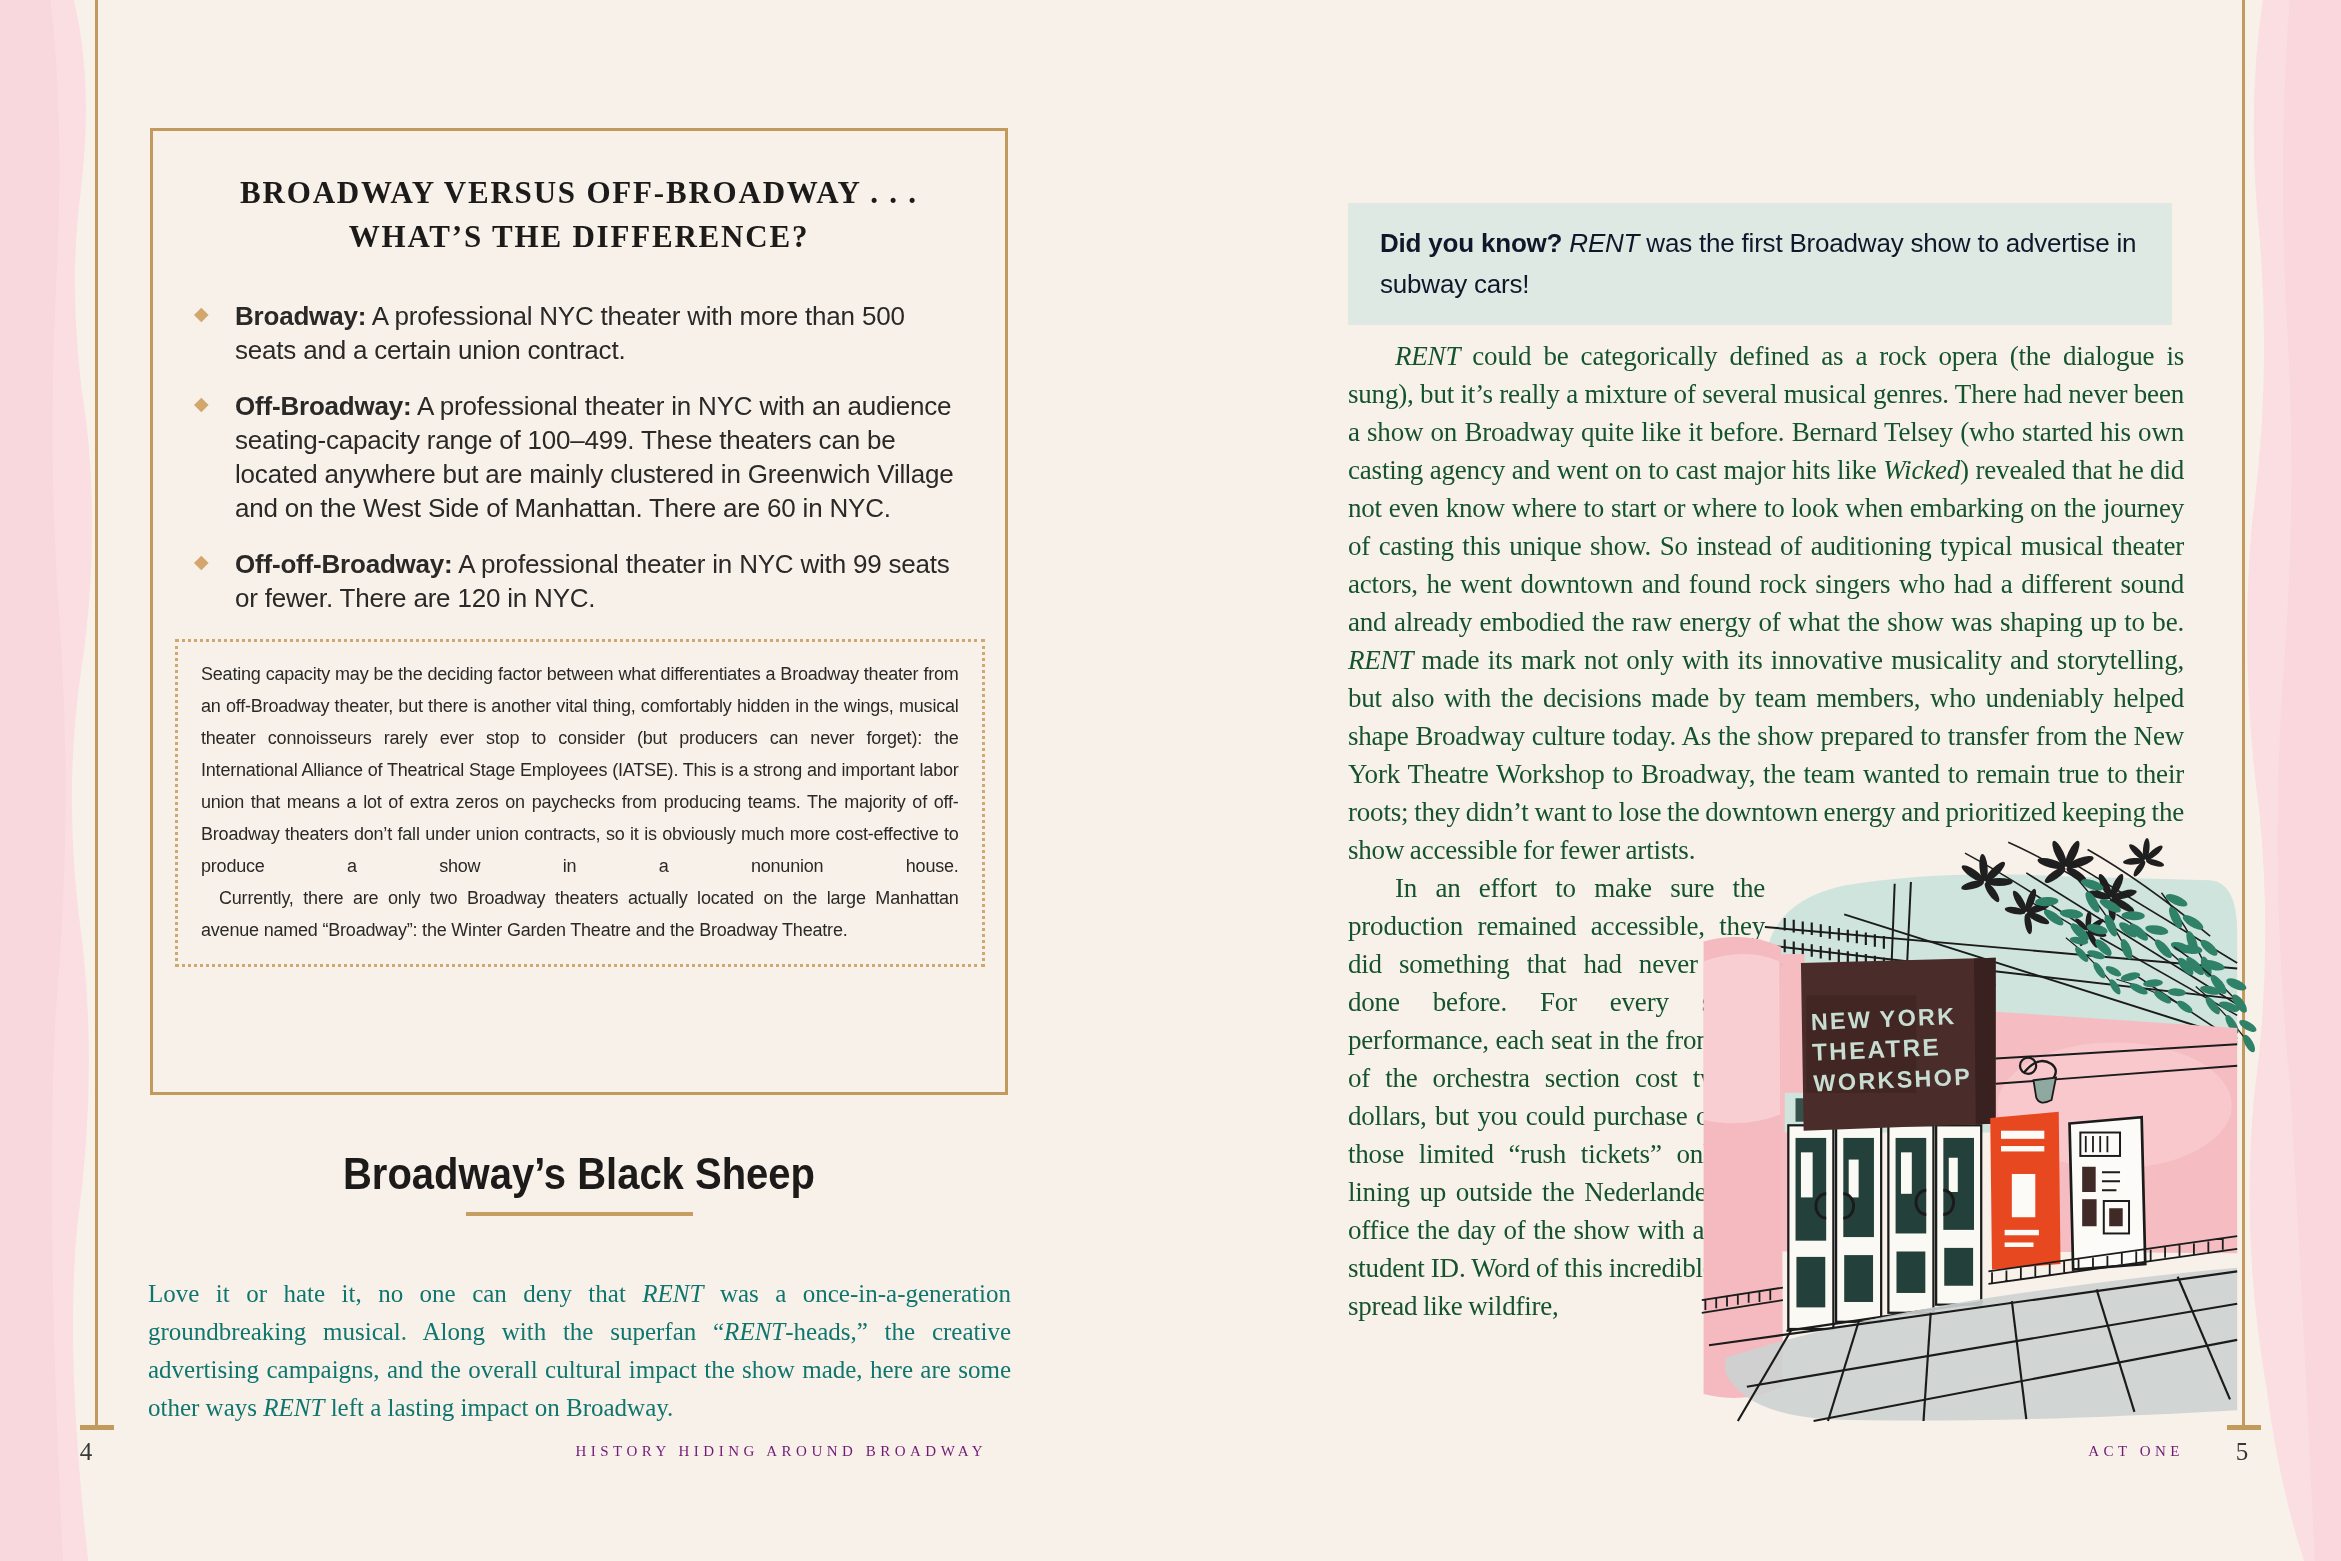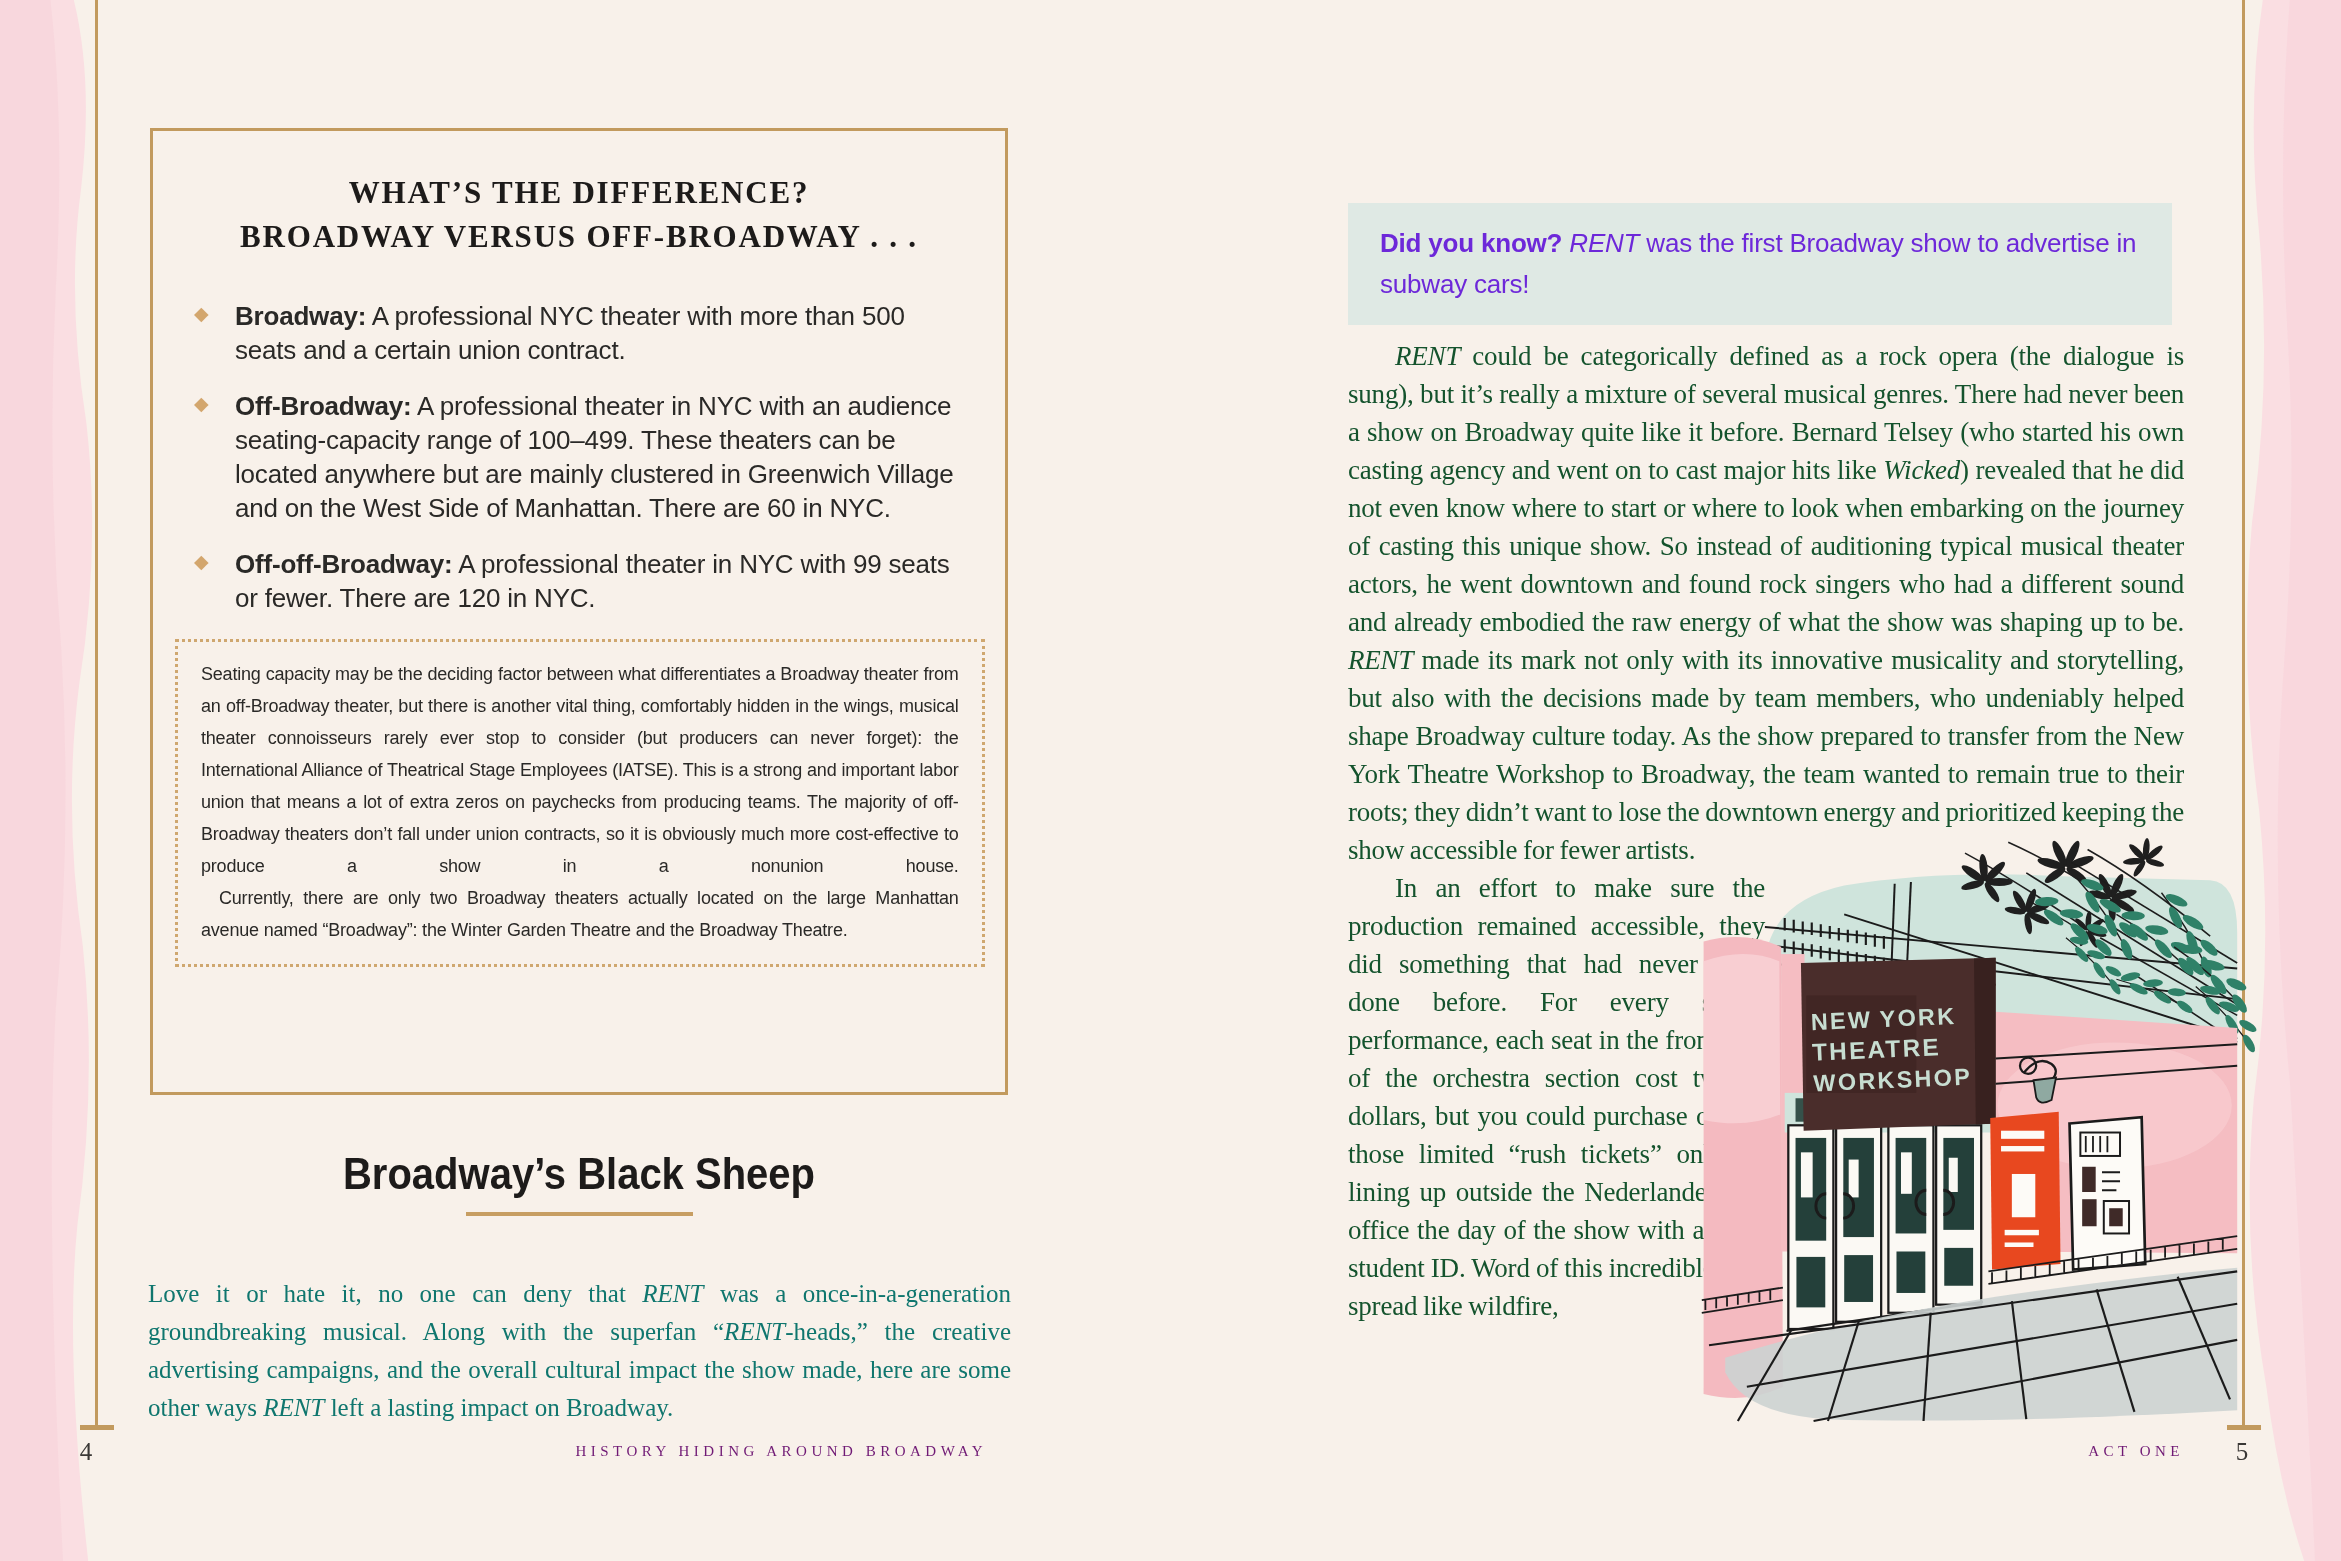--- a/index.html
+++ b/index.html
@@ -32,21 +32,21 @@
   #section-heading{position:absolute;left:150px;top:1151px;width:858px;text-align:center;}
   #section-heading .hd{display:inline-block;font-family:"Liberation Sans",sans-serif;
       font-size:40px;font-weight:600;color:#1d1b1a;letter-spacing:0px;transform:scaleY(1.12);}
   #heading-underline{width:227px;height:3.6px;background:#c79e62;margin:16px auto 0;}
   #intro{position:absolute;left:148px;top:1250px;width:863px;font-size:25px;line-height:38px;
          text-align:justify;color:#0f766e;}
   
   #page-right{position:absolute;left:1348px;top:0;width:836px;height:1561px;}
   #callout{position:absolute;left:0;top:203px;width:824px;box-sizing:border-box;background:#dfe9e4;
            padding:20px 32px;font-family:"Liberation Sans",sans-serif;font-size:26px;
-           line-height:41px;color:#6d28d9;letter-spacing:-0.2px;}
+           line-height:41px;color:#0f172a;letter-spacing:-0.2px;}
   #rbody{position:absolute;left:0;top:337px;width:836px;font-size:27px;line-height:38px;
          color:#14532d;letter-spacing:-0.2px;word-spacing:-0.9px;}
   #rbody p{margin:0;text-align:justify;}
   #rp2{text-indent:47px;}
   #rp1 .lead-indent{display:inline-block;width:47px;}
   .it{font-style:italic;}
   .bd{font-weight:bold;}
   .wrap-spacer{float:right;width:419px;height:587px;position:relative;pointer-events:none;}
   .illus{position:absolute;left:-56px;top:-5.4px;width:530px;height:595px;overflow:visible;}
   .illus text{font-family:"Liberation Sans",sans-serif;font-weight:bold;letter-spacing:2.5px;}
@@ -67,22 +67,22 @@
 
   <div class="rule" style="left:95px"></div>
   <div class="rule-bar" style="left:80px"></div>
   <div class="rule" style="left:2242px"></div>
   <div class="rule-bar" style="left:2227px"></div>
 
   <div>
 
     <div id="info-box">
       <div id="info-title">
+        <div>BROADWAY VERSUS OFF-BROADWAY . . .</div>
         <div>WHAT’S THE DIFFERENCE?</div>
-        <div>BROADWAY VERSUS OFF-BROADWAY . . .</div>
       </div>
 
       <ul id="bullets">
         <li>
           <span class="diamond">◆</span><span class="term">Broadway:</span><span> A professional NYC theater with more than 500 seats and a certain union contract.</span>
         </li>
         <li>
           <span class="diamond">◆</span><span class="term">Off-Broadway:</span><span> A professional theater in NYC with an audience seating-capacity range of 100–499. These theaters can be located anywhere but are mainly clustered in Greenwich Village and on the West Side of Manhattan. There are 60 in NYC.</span>
         </li>
         <li>

